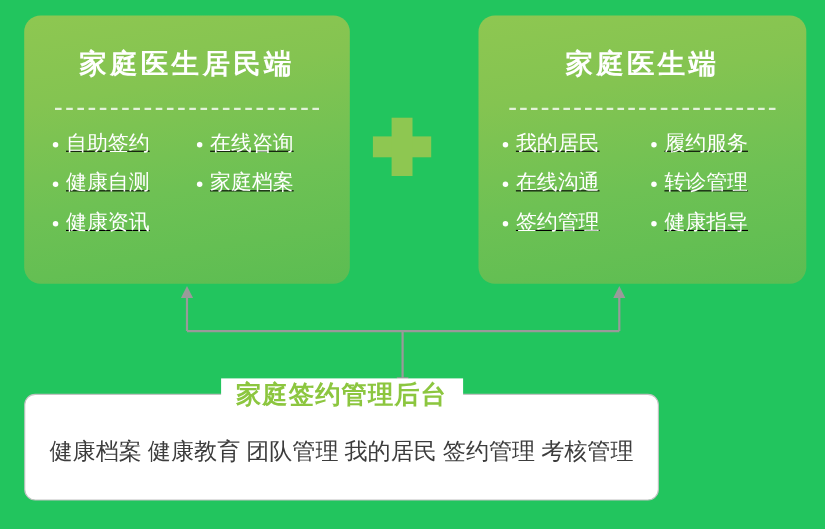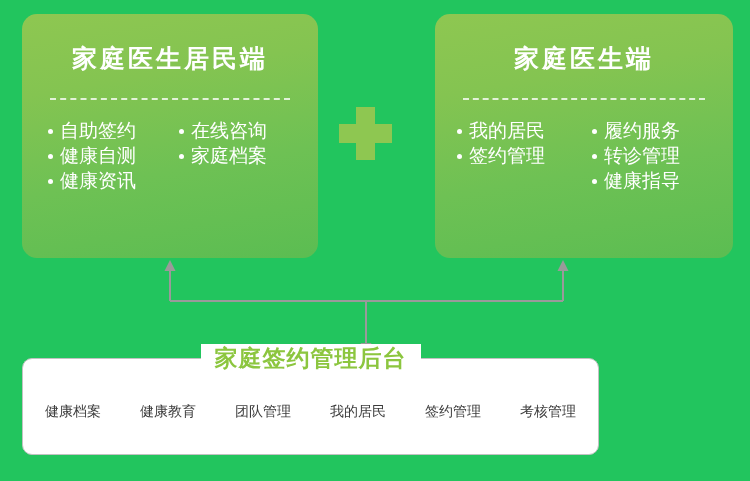--- a/index.html
+++ b/index.html
@@ -63,22 +63,23 @@
     display: flex;
     justify-content: center;
     box-sizing: border-box;
   }
   #card-left .card-list  { padding: 0 26px; gap: 18px; }
   #card-right .card-list { padding: 0 22px; gap: 16px; }
 
   .card-col {
     display: flex;
     flex-direction: column;
-    gap: 3px;
+    gap: 14px;
     flex: 1 1 0;
+    text-decoration: underline;
   }
 
   .bullet-item {
     display: flex;
     align-items: center;
     color: #ffffff;
     font-size: 19px;
     line-height: 22px;
     white-space: nowrap;
   }
@@ -152,21 +153,21 @@
     position: absolute;
     left: 22px;
     right: 22px;
     top: 40px;
     display: flex;
     justify-content: space-between;
     align-items: center;
   }
   .panel-item {
     color: #3c3c3c;
-    font-size: 14px;
+    font-size: 21px;
     line-height: 24px;
     white-space: nowrap;
   }
 </style>
 </head>
 <body>
 
 <div id="stage">
 
   <div class="card" id="card-left">
@@ -206,20 +207,24 @@
   </div>
 
   <div class="card" id="card-right">
     <div class="card-title">家庭医生端</div>
     <div class="card-divider"></div>
     <div class="card-list">
       <div class="card-col">
         <div class="bullet-item">
           <span class="bullet-dot"></span>
           <span>我的居民</span>
+        </div>
+        <div class="bullet-item">
+          <span class="bullet-dot"></span>
+          <span>在线沟通</span>
         </div>
         <div class="bullet-item">
           <span class="bullet-dot"></span>
           <span>签约管理</span>
         </div>
       </div>
       <div class="card-col">
         <div class="bullet-item">
           <span class="bullet-dot"></span>
           <span>履约服务</span>

